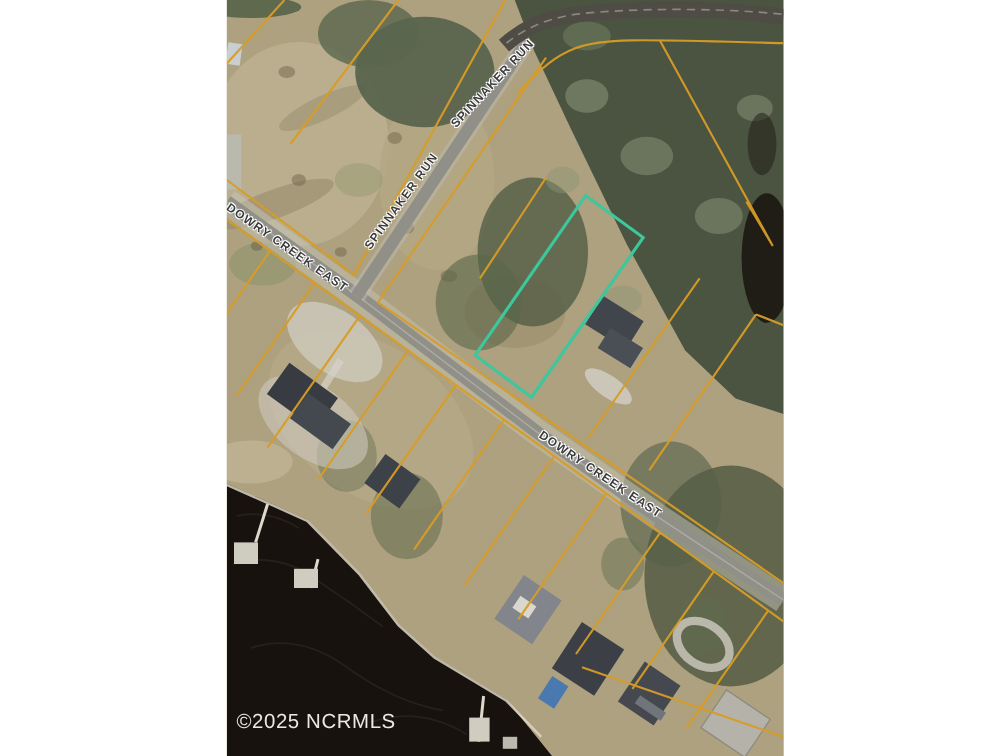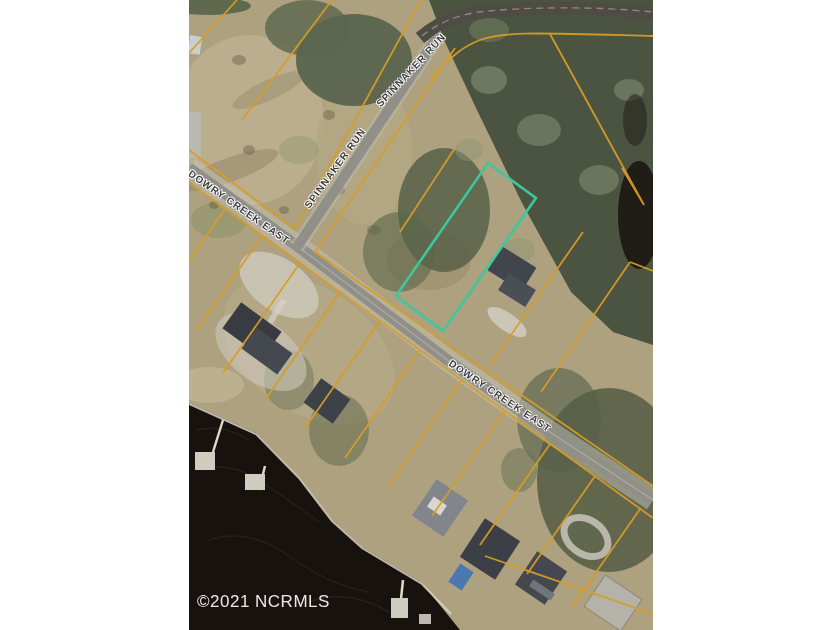--- a/index.html
+++ b/index.html
@@ -160,15 +160,15 @@
            M296,556 L464,614" stroke="var(--parcel-line)" stroke-width="1.8" fill="none" opacity=".95"></path>
 
       <polygon points="299,163 347,198 254,331 207,296" fill="none" stroke="var(--highlight-parcel)" stroke-width="2.6"></polygon>
     </svg>
 
     <div class="street-label lbl-spin-upper">SPINNAKER RUN</div>
     <div class="street-label lbl-spin-lower">SPINNAKER RUN</div>
     <div class="street-label lbl-dowry-west">DOWRY CREEK EAST</div>
     <div class="street-label lbl-dowry-mid">DOWRY CREEK EAST</div>
 
-    <div class="watermark">©2021 NCRMLS</div>
+    <div class="watermark">©2025 NCRMLS</div>
   </div>
 </div>
 
 </body></html>

